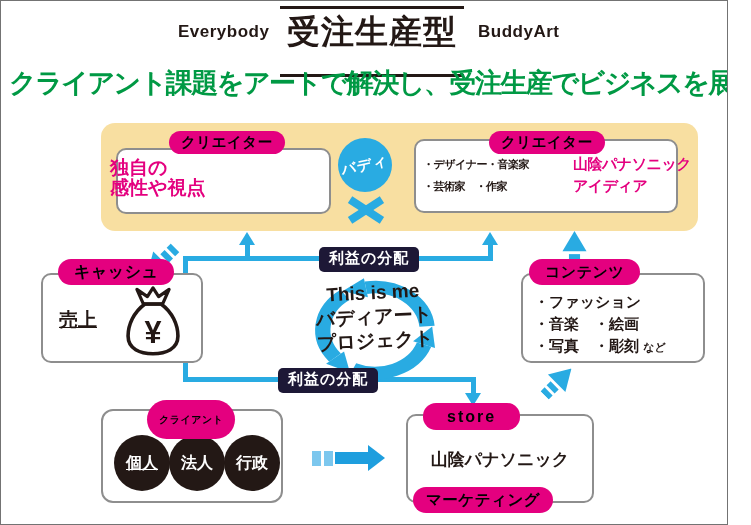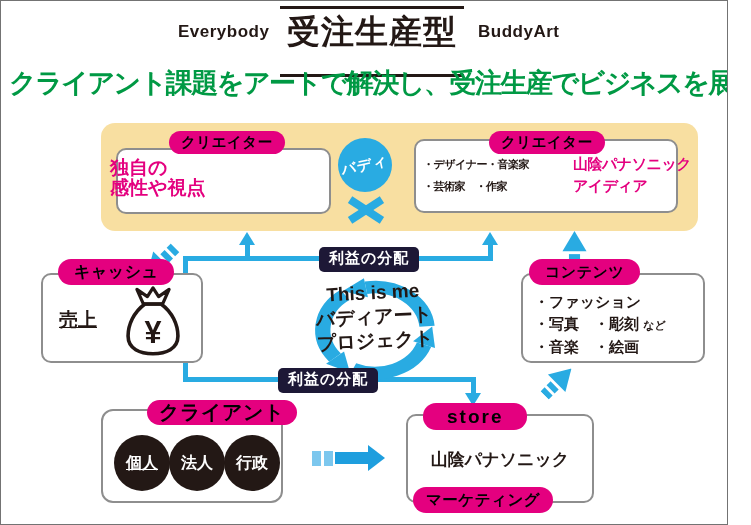--- a/index.html
+++ b/index.html
@@ -156,35 +156,35 @@
     <path d="M30 26 C 16 36 9 52 9 66 C 9 82 24 88 40 88 C 56 88 71 82 71 66 C 71 52 64 36 50 26 Z" fill="#fff" stroke="#231815" stroke-width="4.5"></path>
     <path d="M28 26 L20 8 L33 17 L40 6 L47 17 L60 8 L52 26" fill="#fff" stroke="#231815" stroke-width="4" stroke-linejoin="round"></path>
     <line x1="27" y1="26" x2="53" y2="26" stroke="#231815" stroke-width="4.5"></line>
     <text x="40" y="74" font-size="38" font-weight="bold" text-anchor="middle" fill="#231815">¥</text>
   </svg>
 
   <div class="card" style="left:520px;top:272px;width:184px;height:90px;"></div>
   <div class="pill" style="left:528px;top:258px;height:26px;padding:0 16px;font-size:15px;">コンテンツ</div>
   <div class="abs b800" style="left:533px;top:290px;font-size:15px;line-height:22px;z-index:3;">
     <div class="cardline">・ファッション</div>
+    <div class="cardline">・音楽　・絵画</div>
     <div class="cardline"><span>・写真　・彫刻</span> <span class="note-small">など</span></div>
-    <div class="cardline">・音楽　・絵画</div>
   </div>
 
   <div class="card" style="left:100px;top:408px;width:182px;height:94px;border-radius:12px;"></div>
-  <div class="pill" style="left:146px;top:399px;height:25px;padding:0 12px;font-size:20px;">クライアント</div>
+  <div class="pill" style="left:146px;top:399px;height:25px;padding:7px 12px;font-size:10px;">クライアント</div>
   <div class="ccirc" style="left:113px;text-decoration:underline;">個人</div>
   <div class="ccirc" style="left:168px;">法人</div>
   <div class="ccirc" style="left:223px;">行政</div>
 
   <div>
     <div class="sq" style="left:311px;"></div>
     <div class="sq" style="left:323px;"></div>
     <div class="flowbody"></div>
     <div class="flowhead"></div>
   </div>
 
   <div class="card" style="left:405px;top:413px;width:188px;height:89px;"></div>
-  <div class="pill" style="left:422px;top:402px;height:27px;padding:0 24px;font-size:19px;letter-spacing:2px;border-radius:13px;">store</div>
+  <div class="pill" style="left:422px;top:402px;height:27px;padding:0 24px;font-size:16px;letter-spacing:2px;border-radius:13px;">store</div>
   <div class="abs b800" style="left:405px;top:447px;width:188px;text-align:center;font-size:17px;z-index:3;">山陰パナソニック</div>
   <div class="pill" style="left:412px;top:486px;height:26px;padding:0 13px;font-size:15.5px;">マーケティング</div>
 
 </div>
 
 </body></html>

